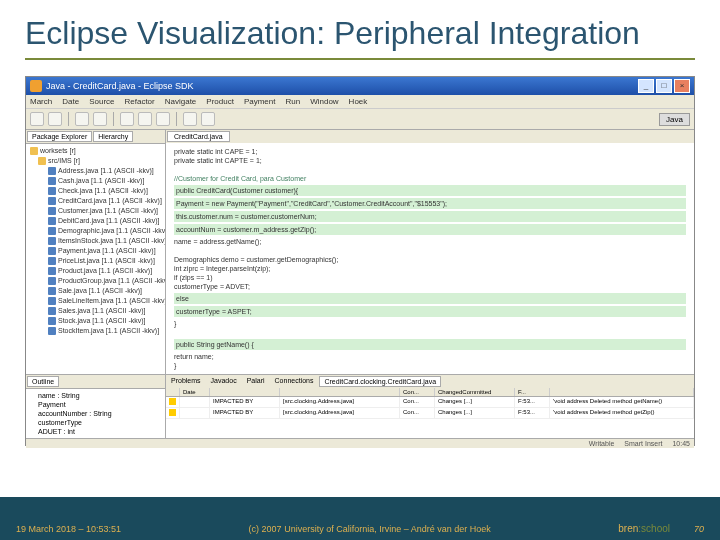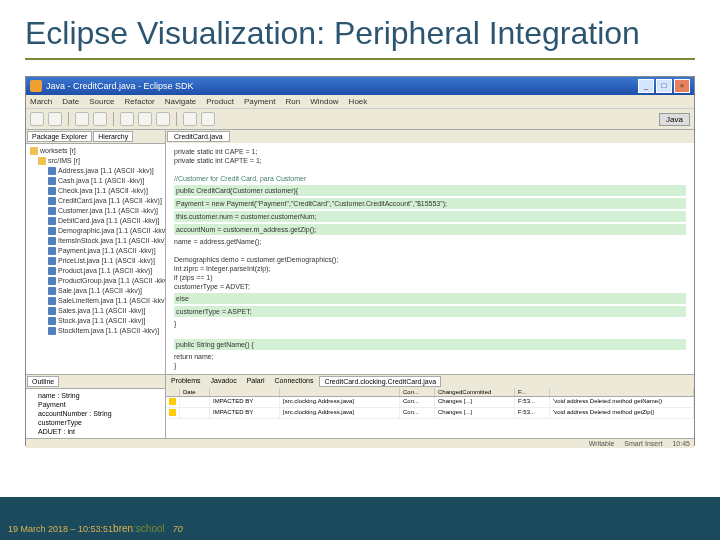--- a/index.html
+++ b/index.html
@@ -42,23 +42,23 @@
 .bp-tabs { background: #ece9d8; font-size: 7px; padding: 1px; display: flex; gap: 2px; }
 .bp-tab { padding: 1px 4px; }
 .bp-tab.active { background: #fff; border: 1px solid #aaa; }
 .table { flex: 1; background: #fff; font-size: 6px; }
 .table-header { display: flex; background: #ece9d8; border-bottom: 1px solid #aaa; }
 .th { padding: 1px 3px; border-right: 1px solid #ccc; }
 .table-row { display: flex; border-bottom: 1px solid #eee; }
 .td { padding: 1px 3px; border-right: 1px solid #eee; white-space: nowrap; overflow: hidden; }
 .warn-icon { display: inline-block; width: 7px; height: 7px; background: #ffcc00; margin-right: 2px; }
 .statusbar { background: #ece9d8; border-top: 1px solid #aaa; padding: 1px 4px; font-size: 7px; display: flex; justify-content: flex-end; gap: 10px; color: #555; }
-.footer { background: #1a4a5c; color: #ddb050; display: flex; align-items: center; padding: 6px 8px; font-size: 9px; margin-top: 20px; }
+.footer { background: #1a4a5c; color: #ddb050; display: flex; align-items: center; padding: 6px 16px; font-size: 9px; margin-top: 20px; }
 .footer-center { flex: 1; text-align: center; }
-.footer-right { display: flex; align-items: center; gap: 8px; }
+.footer-right { display: flex; align-items: center; gap: 24px; }
 .logo { color: #ddb050; font-size: 10px; }
 .logo .accent { color: #7a8a3a; }
 .page-num { color: #ddb050; font-style: italic; }
 .outline { font-size: 7px; padding: 2px; line-height: 9px; }
 .outline-item { padding-left: 10px; }
 </style>
 </head>
 <body>
 
 <div class="slide">
@@ -227,18 +227,19 @@
       <div class="statusbar">
         <span>Writable</span>
         <span>Smart Insert</span>
         <span>10:45</span>
       </div>
     </div>
   </div>
 
   <div class="footer">
     <span>19 March 2018 – 10:53:51</span>
+    <span class="footer-center">(c) 2007 University of California, Irvine – André van der Hoek</span>
     <div class="footer-right">
       <span class="logo"><span>bren</span><span class="accent">:school</span></span>
       <span class="page-num">70</span>
     </div>
   </div>
 </div>
 
 </body></html>

